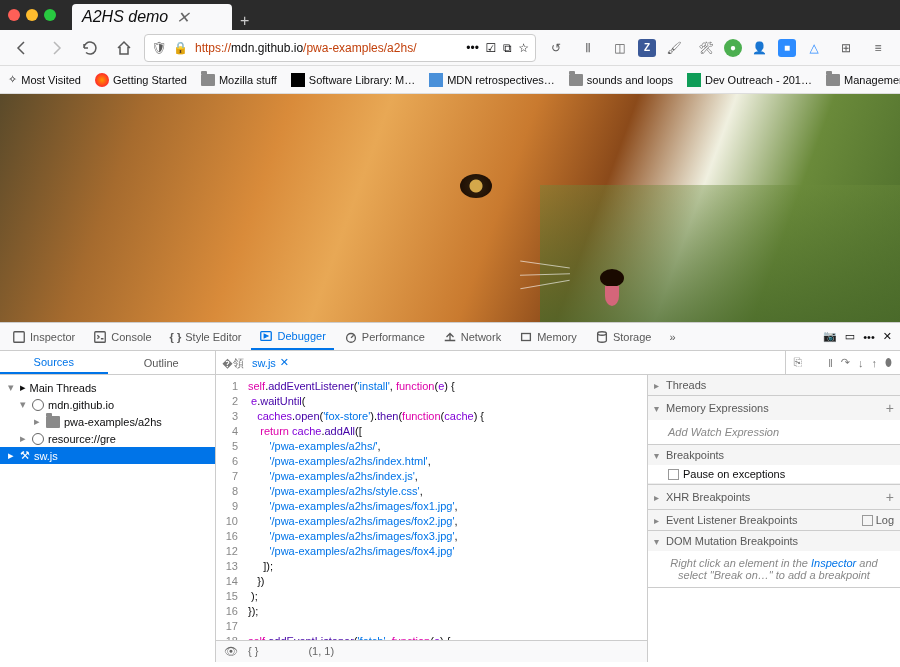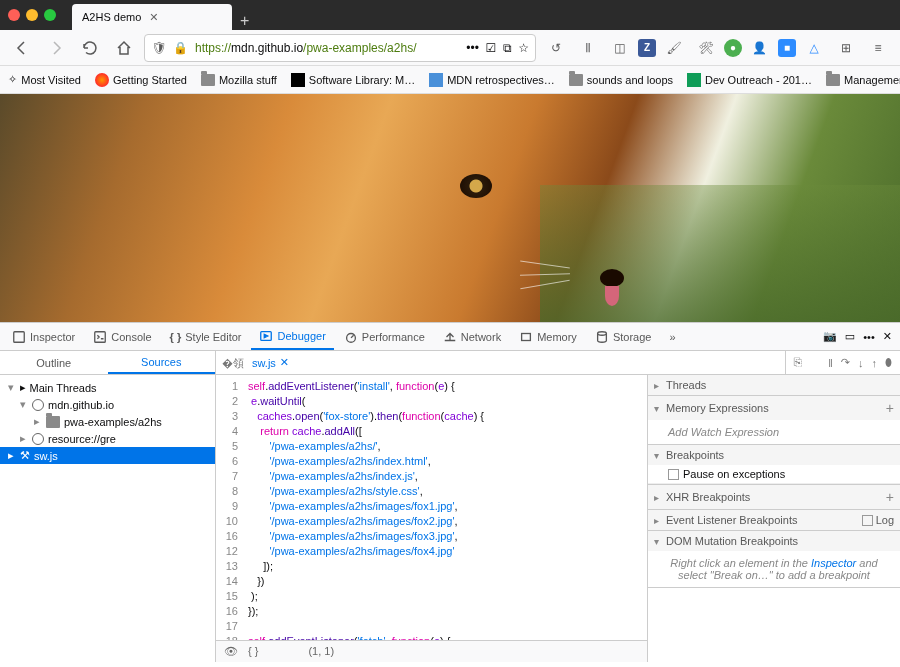--- a/index.html
+++ b/index.html
@@ -3,31 +3,31 @@
 <meta charset="utf-8">
 <style>
 * { margin:0; padding:0; box-sizing:border-box; font-family:-apple-system,BlinkMacSystemFont,"Segoe UI",sans-serif; }
 body { width:900px; height:667px; background:#fff; overflow:hidden; font-size:12px; color:#0c0c0d; }
 
 
 .titlebar { height:30px; background:#2b2b2b; display:flex; align-items:center; padding:0 8px; gap:6px;}
 .traffic-light { width:12px; height:12px; border-radius:50%; }
 .tl-red{background:#ff5f57;} .tl-yellow{background:#febc2e;} .tl-green{background:#28c940;}
 .tab-strip{display:flex; align-items:flex-end; height:100%; margin-left:10px;}
-.tab{background:#f9f9fa; border-radius:4px 4px 0 0; height:26px; display:flex; align-items:center; padding:0 10px; gap:8px; min-width:160px; font-size:11px;}
+.tab{background:#f9f9fa; border-radius:4px 4px 0 0; height:26px; display:flex; align-items:center; padding:0 10px; gap:8px; min-width:160px; font-size:16px;font-style:italic;}
 .tab .close{color:#666;}
 .new-tab{color:#ccc; margin-left:8px; font-size:16px;}
 
 
 .toolbar{height:36px; background:#f9f9fa; border-bottom:1px solid #ddd; display:flex; align-items:center; padding:0 8px; gap:6px;}
 .tb-btn{width:28px; height:28px; display:flex; align-items:center; justify-content:center; color:#5a5a5a; border-radius:4px;}
 .tb-btn svg{width:16px;height:16px;fill:none;stroke:currentColor;stroke-width:1.5;}
 .urlbar{flex:1; height:28px; background:#fff; border:1px solid #ccc; border-radius:4px; display:flex; align-items:center; padding:0 6px; gap:6px; font-size:12px;}
 .urlbar .lock{color:#12bc00;}
-.url-muted{color:#4d7c0f;}
+.url-muted{color:#c2410c;}
 .url-dark{color:#0c0c0d;}
 .tb-right{display:flex; gap:4px; align-items:center;}
 .tb-icon{width:16px;height:16px;display:inline-flex;align-items:center;justify-content:center;color:#5a5a5a;}
 .icon-badge{width:18px;height:18px;border-radius:3px;display:inline-flex;align-items:center;justify-content:center;font-size:10px;font-weight:bold;color:#fff;}
 
 
 .bookmarks{height:28px; background:#f9f9fa; border-bottom:1px solid #ddd; display:flex; align-items:center; padding:0 8px; gap:14px; font-size:11px; color:#0c0c0d;}
 .bm-item{display:flex; align-items:center; gap:4px; white-space:nowrap;}
 .folder-icon{width:14px;height:12px;background:#8a8a8a;border-radius:1px;position:relative;}
 .folder-icon:before{content:"";position:absolute;top:-3px;left:0;width:6px;height:3px;background:#8a8a8a;border-radius:1px 1px 0 0;}
@@ -250,22 +250,22 @@
   <div class="dt-right">
     <span>📷</span>
     <span>▭</span>
     <span>•••</span>
     <span>✕</span>
   </div>
 </div>
 
 <div class="dt-sub">
   <div class="dt-sub-left">
+    <div class="dt-sub-tab active">Sources</div>
     <div class="dt-sub-tab">Outline</div>
-    <div class="dt-sub-tab active">Sources</div>
   </div>
   <div class="dt-sub-mid">
     <span style="color:#777">�領</span>
     <div class="file-tab">
         <span>sw.js</span> 
         <span class="x">✕</span>
       </div>
   </div>
   <div class="dt-sub-right">
     <span class="dbg-btn">⎘</span>

